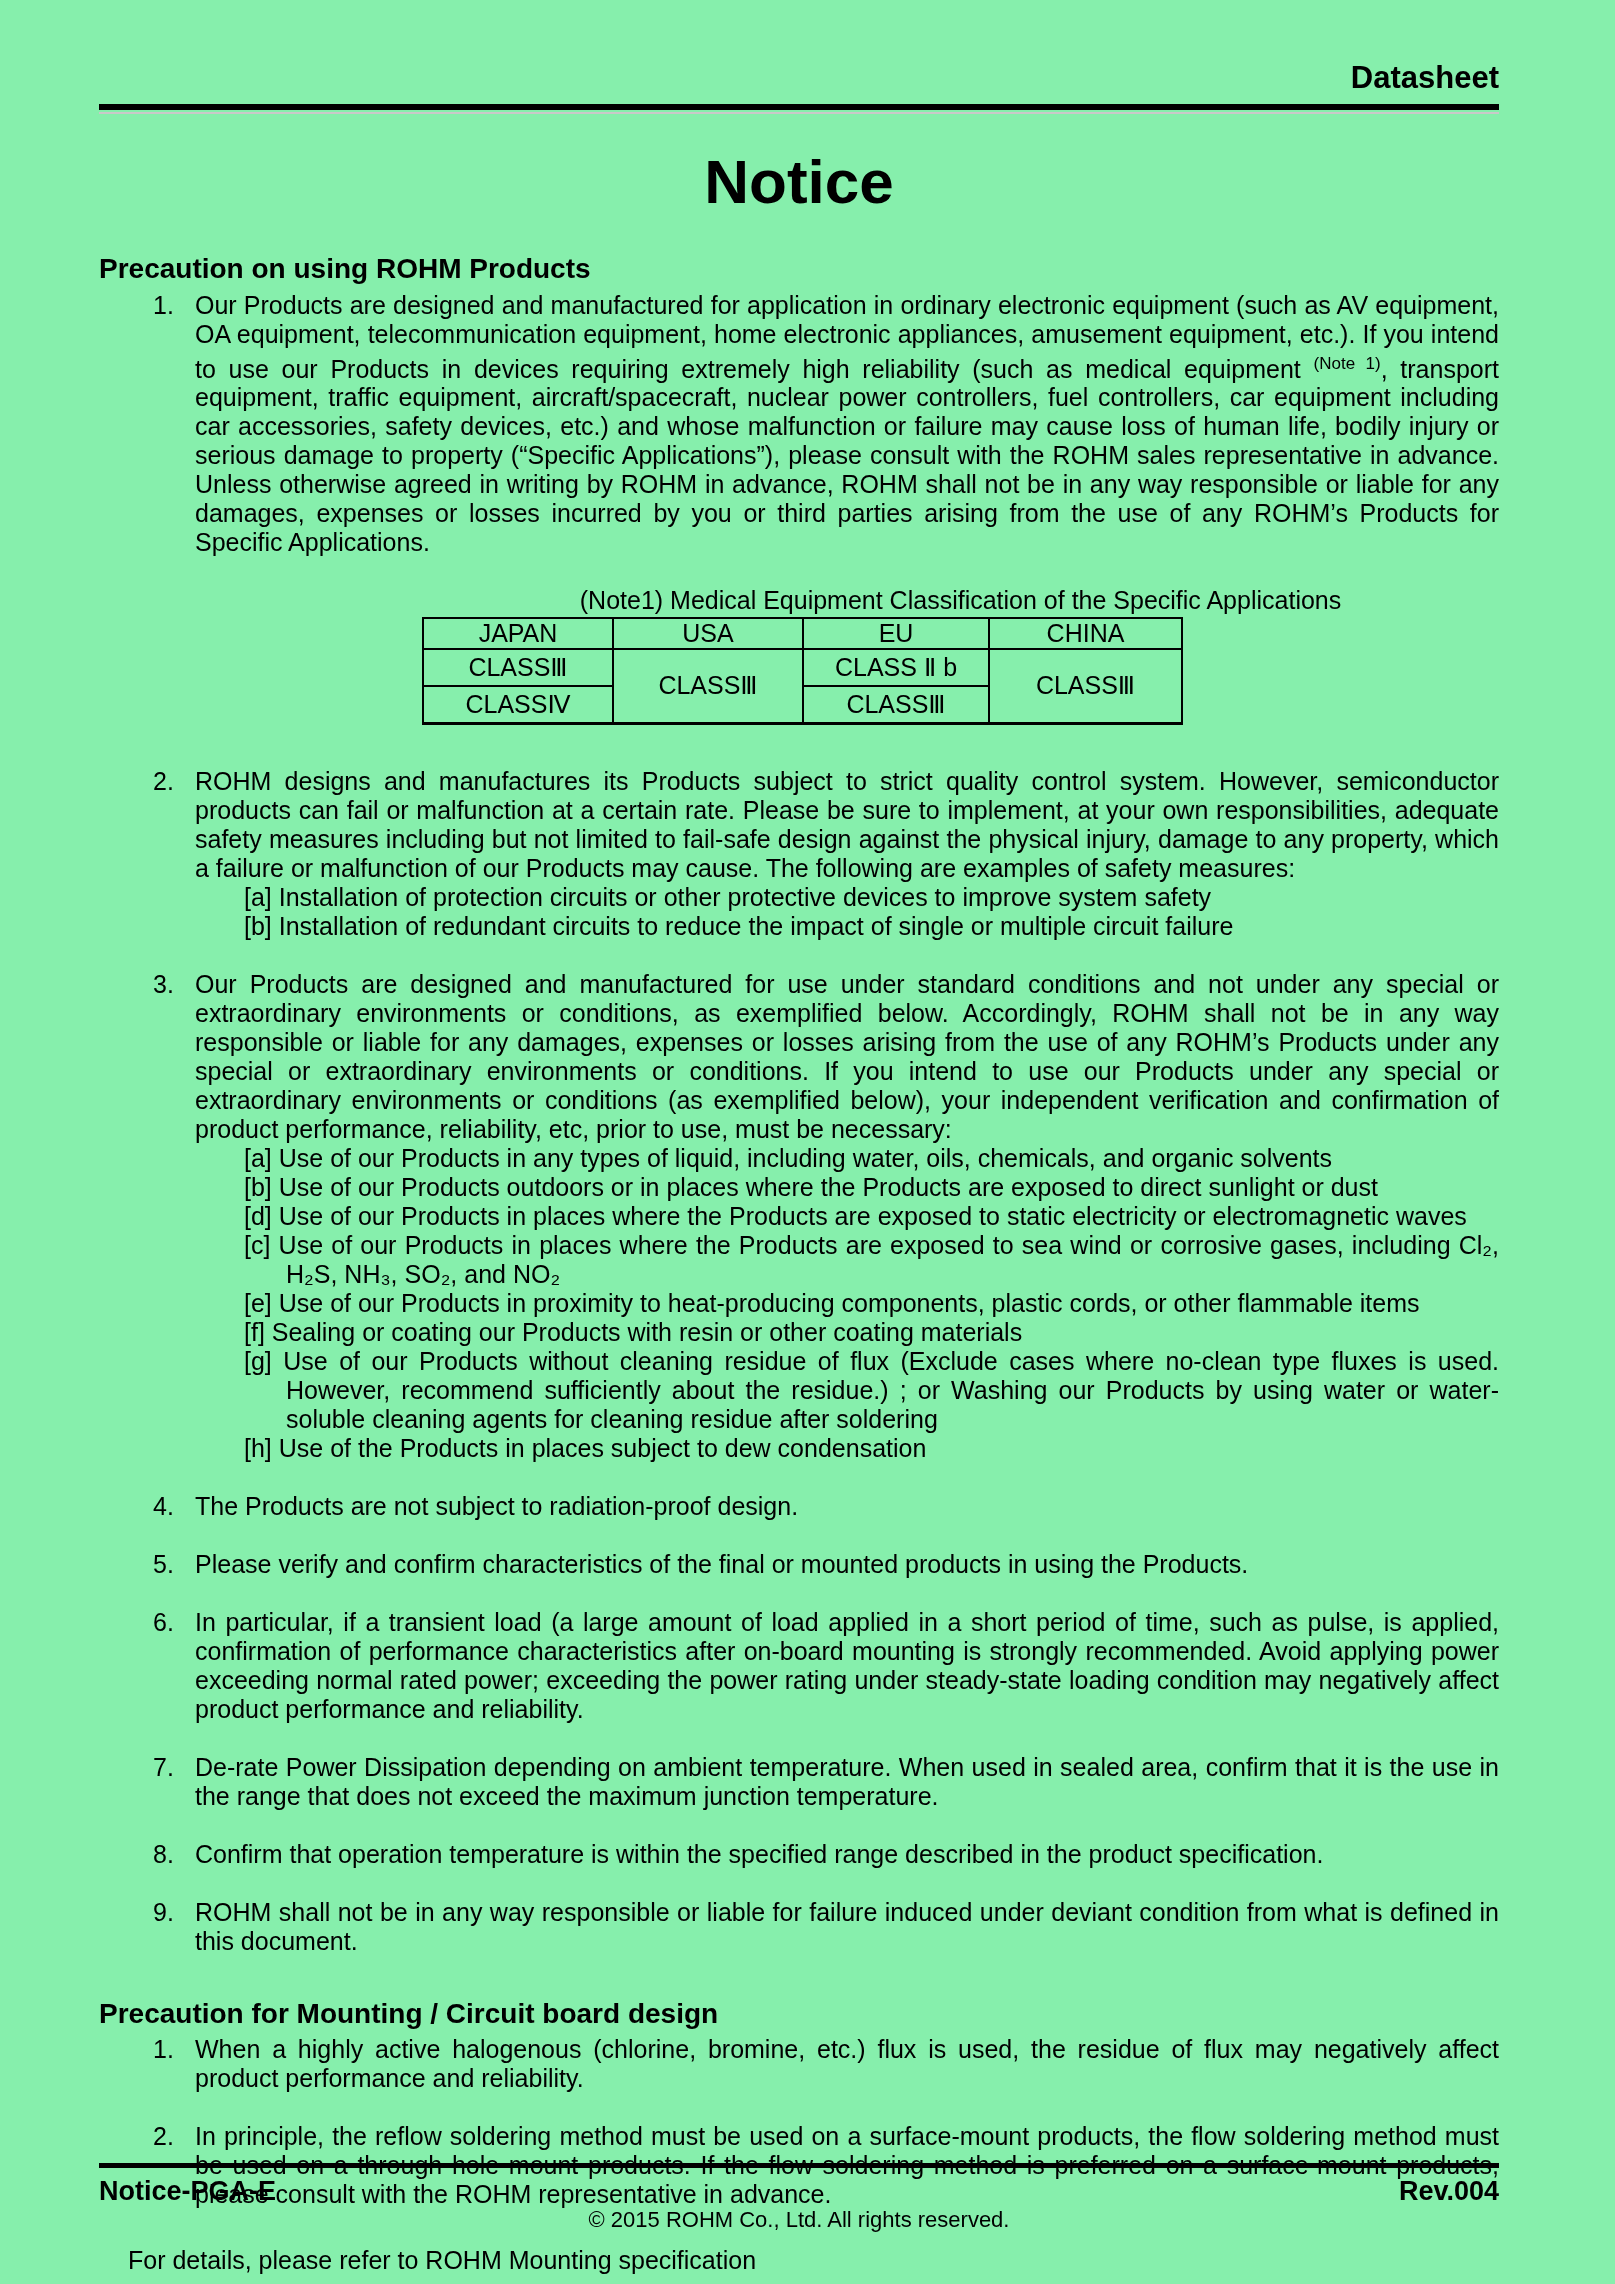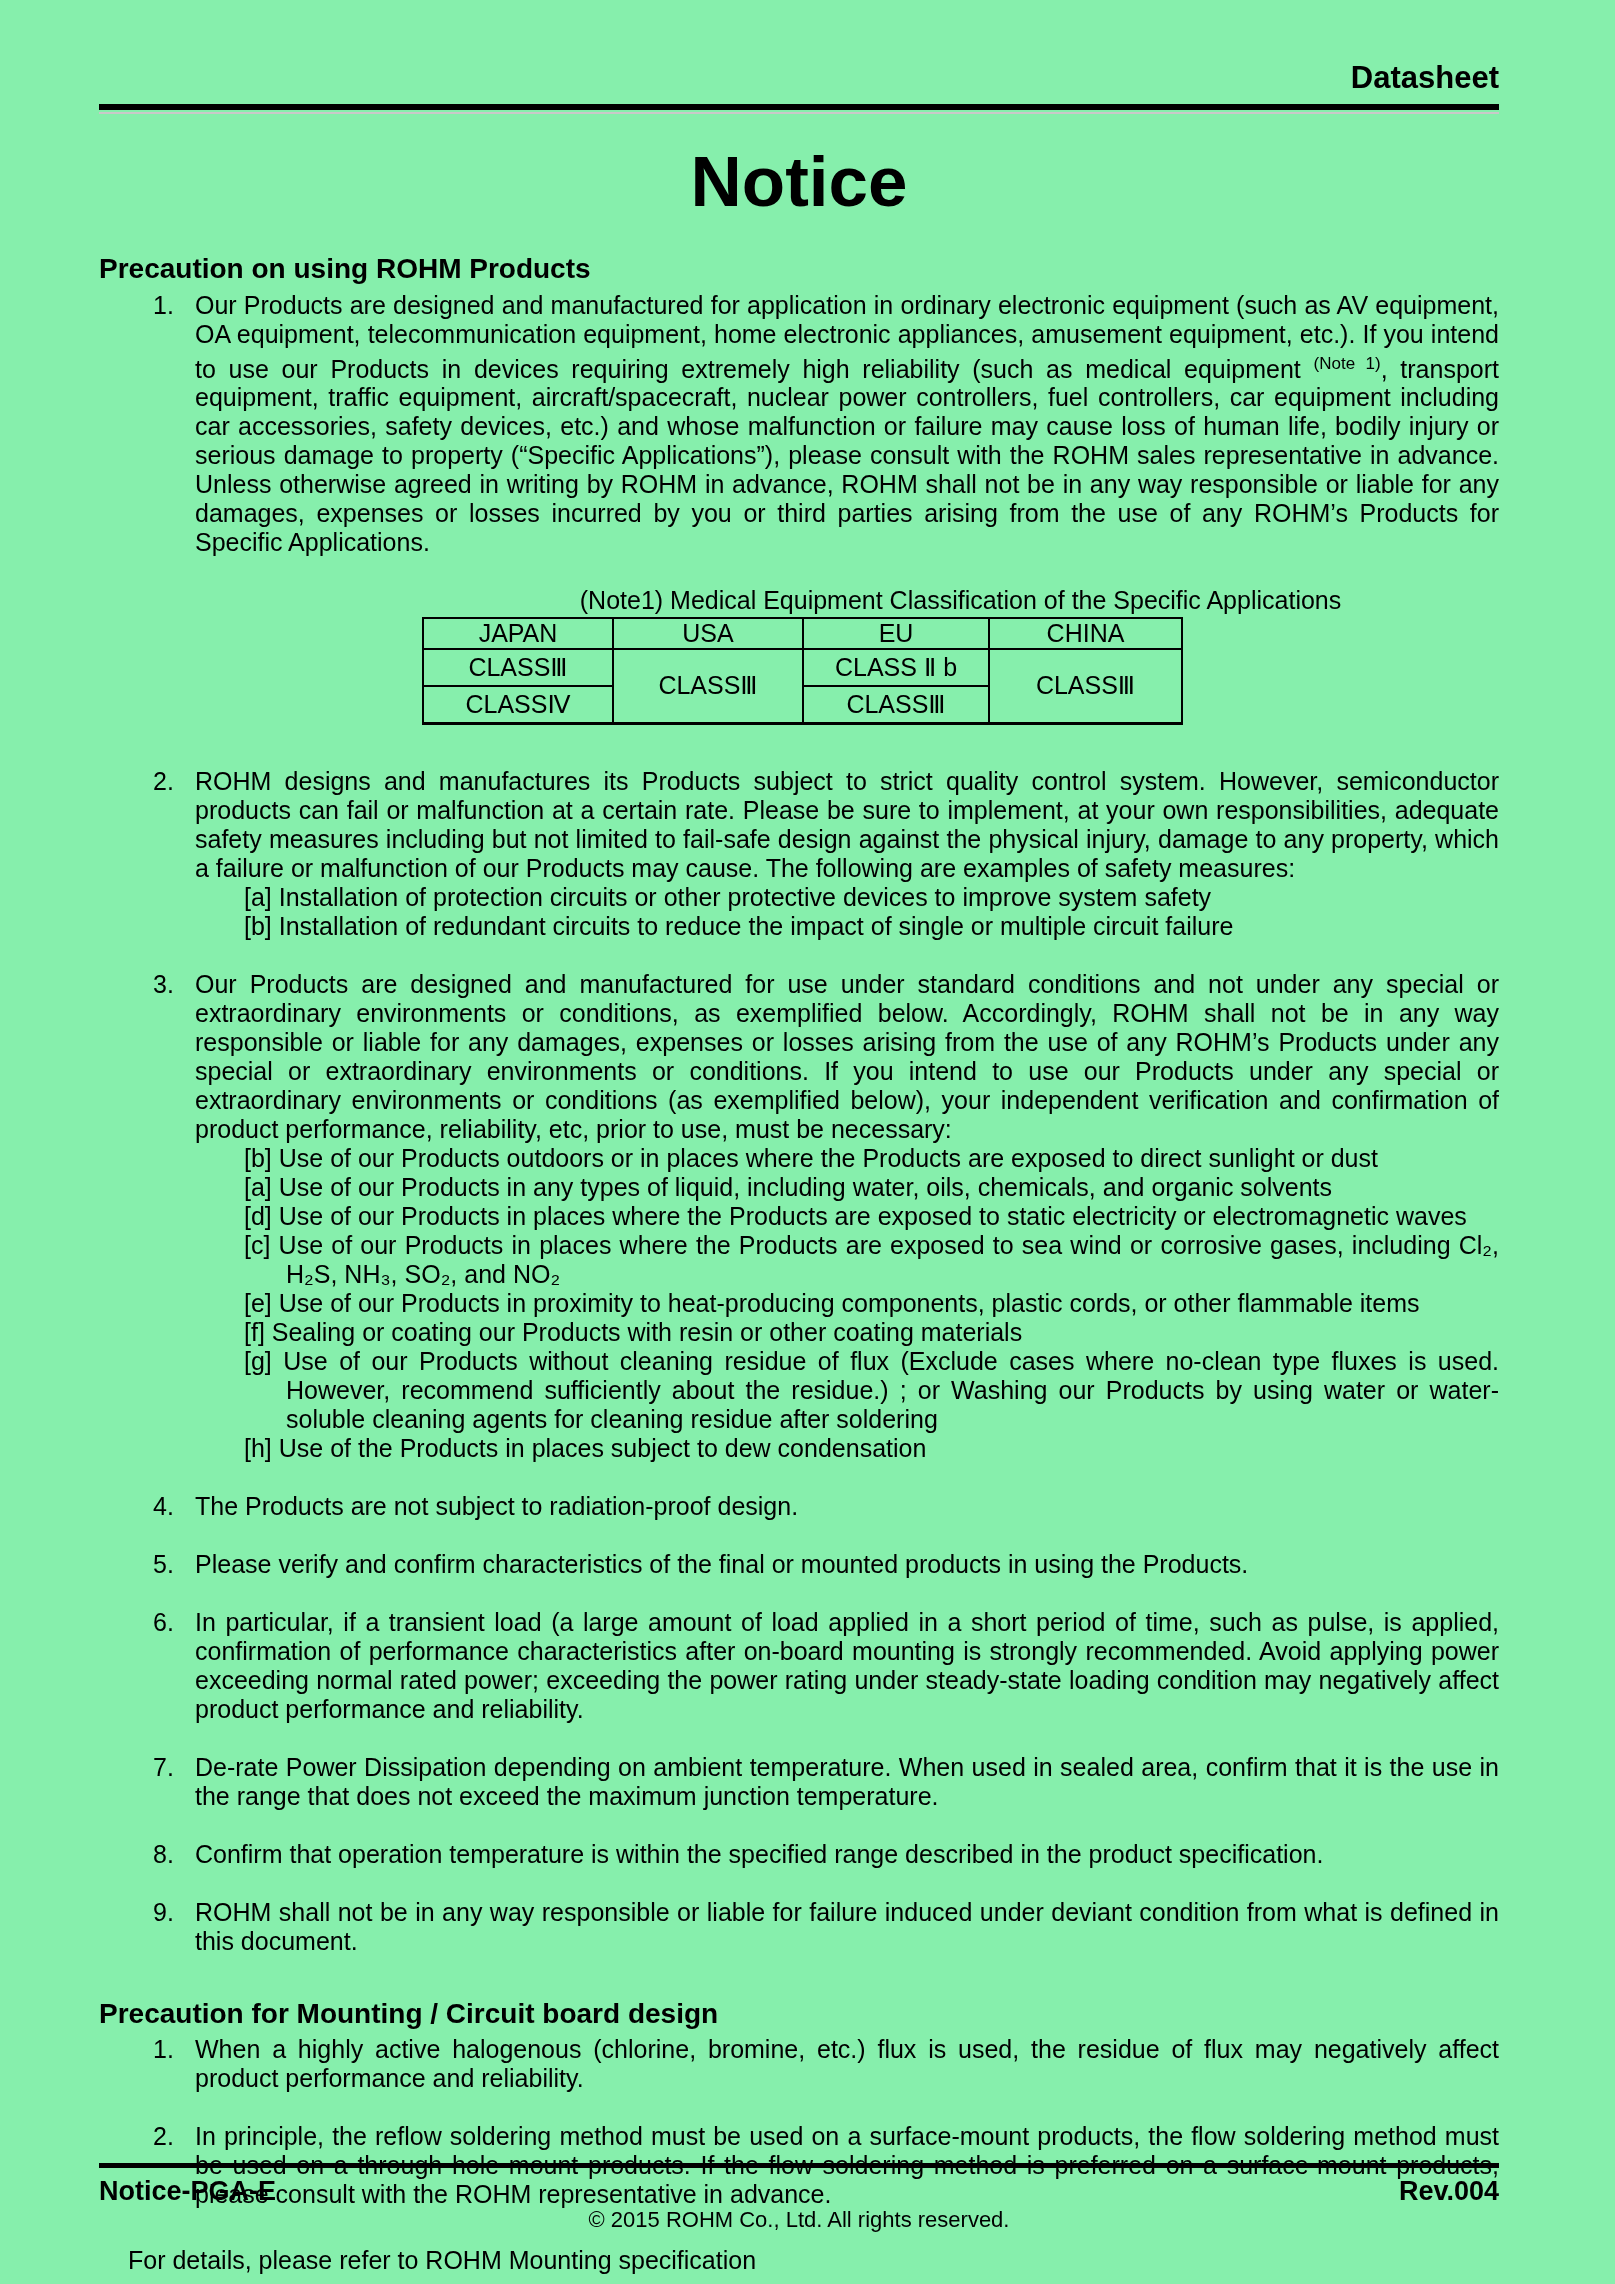--- a/index.html
+++ b/index.html
@@ -8,21 +8,21 @@
     background:#86efac; color:#000;
     font-family:"Liberation Sans","DejaVu Sans",sans-serif;
     box-sizing:border-box;
     padding:60px 117px 0 99px;
     position:relative; overflow:hidden;
     margin:0 auto;
   }
   .doc-type { text-align:right; font-size:31px; font-weight:bold; line-height:35px; }
   .top-rule  { margin-top:9px; height:5.9px; background:#000; }
   .top-rule-thin { margin-top:2.6px; height:2px; background:#c9c9c9; }
-  .title { text-align:center; font-size:71px; font-weight:bold; line-height:68px; margin:34px 0 38px 0; }
+  .title { text-align:center; font-size:62px; font-weight:bold; line-height:68px; margin:34px 0 38px 0; }
   .sec-heading { font-size:28px; font-weight:bold; line-height:30px; margin:0 0 6.5px 0; }
   .item { position:relative; font-size:25px; line-height:29px; margin:0 0 29px 0; }
   .num { position:absolute; left:54px; top:0; }
   .itext { margin-left:96px; text-align:justify; }
   .itext p { margin:0; }
   .sub { padding-left:91px; text-indent:-42px; text-align:justify; }
   .sup { font-size:17px; vertical-align:8.5px; letter-spacing:0; }
   .tablewrap { margin:1.3px 0 42px 323px; font-size:25px; }
   .caption { line-height:29px; margin:0 0 1.3px 0;text-align:center; }
   table.ntable { border-collapse:collapse; table-layout:fixed; }
@@ -95,22 +95,22 @@
       <p>ROHM designs and manufactures its Products subject to strict quality control system. However, semiconductor products can fail or malfunction at a certain rate. Please be sure to implement, at your own responsibilities, adequate safety measures including but not limited to fail-safe design against the physical injury, damage to any property, which a failure or malfunction of our Products may cause. The following are examples of safety measures:</p>
       <div class="sub">[a] Installation of protection circuits or other protective devices to improve system safety</div>
       <div class="sub">[b] Installation of redundant circuits to reduce the impact of single or multiple circuit failure</div>
     </div>
   </div>
 
   <div class="item">
     <span class="num">3.</span>
     <div class="itext">
       <p>Our Products are designed and manufactured for use under standard conditions and not under any special or extraordinary environments or conditions, as exemplified below. Accordingly, ROHM shall not be in any way responsible or liable for any damages, expenses or losses arising from the use of any ROHM’s Products under any special or extraordinary environments or conditions.  If you intend to use our Products under any special or extraordinary environments or conditions (as exemplified below), your independent verification and confirmation of product performance, reliability, etc, prior to use, must be necessary:</p>
+      <div class="sub">[a] Use of our Products in any types of liquid, including water, oils, chemicals, and organic solvents</div>
       <div class="sub">[b] Use of our Products outdoors or in places where the Products are exposed to direct sunlight or dust</div>
-      <div class="sub">[a] Use of our Products in any types of liquid, including water, oils, chemicals, and organic solvents</div>
       <div class="sub">[d] Use of our Products in places where the Products are exposed to static electricity or electromagnetic waves</div>
       <div class="sub">[c] Use of our Products in places where the Products are exposed to sea wind or corrosive gases, including Cl₂, H₂S, NH₃, SO₂, and NO₂</div>
       <div class="sub">[e] Use of our Products in proximity to heat-producing components, plastic cords, or other flammable items</div>
       <div class="sub">[f] Sealing or coating our Products with resin or other coating materials</div>
       <div class="sub">[g] Use of our Products without cleaning residue of flux (Exclude cases where no-clean type fluxes is used. However, recommend sufficiently about the residue.) ; or Washing our Products by using water or water-soluble cleaning agents for cleaning residue after soldering</div>
       <div class="sub">[h] Use of the Products in places subject to dew condensation</div>
     </div>
   </div>
 
   <div class="item">

